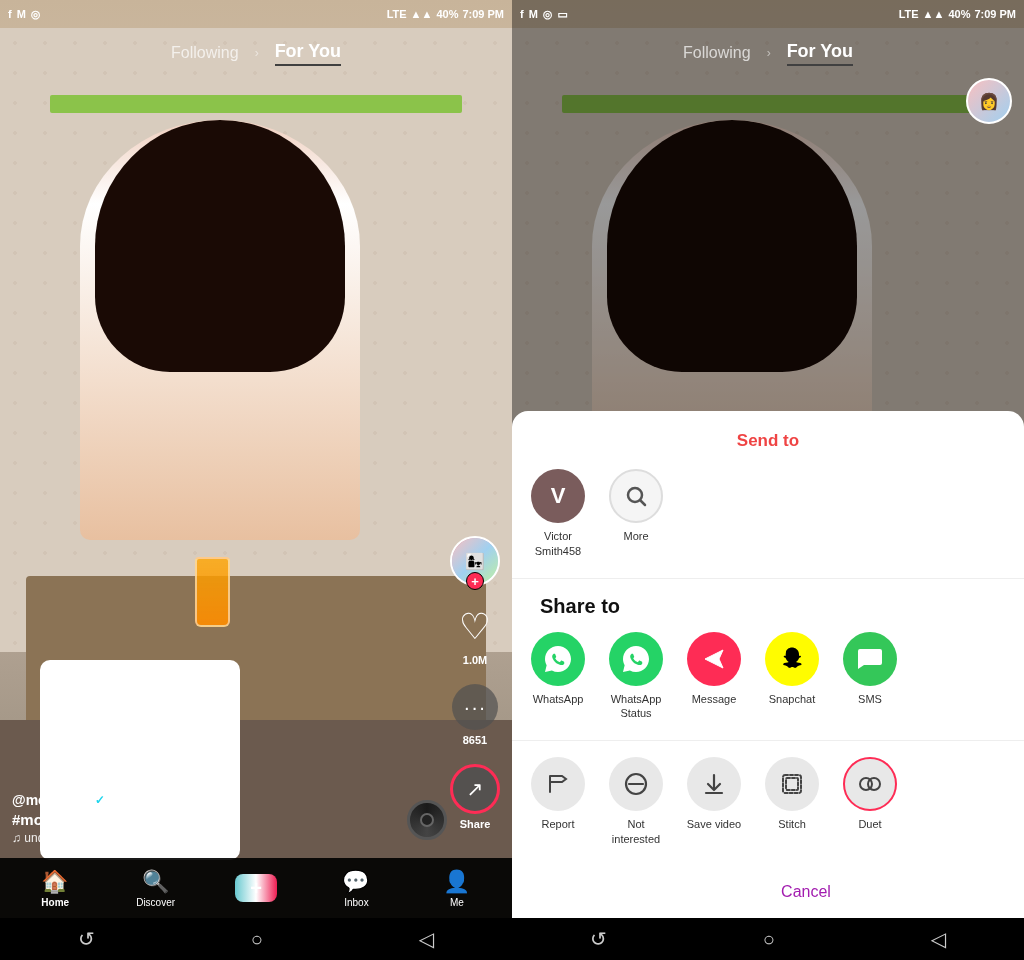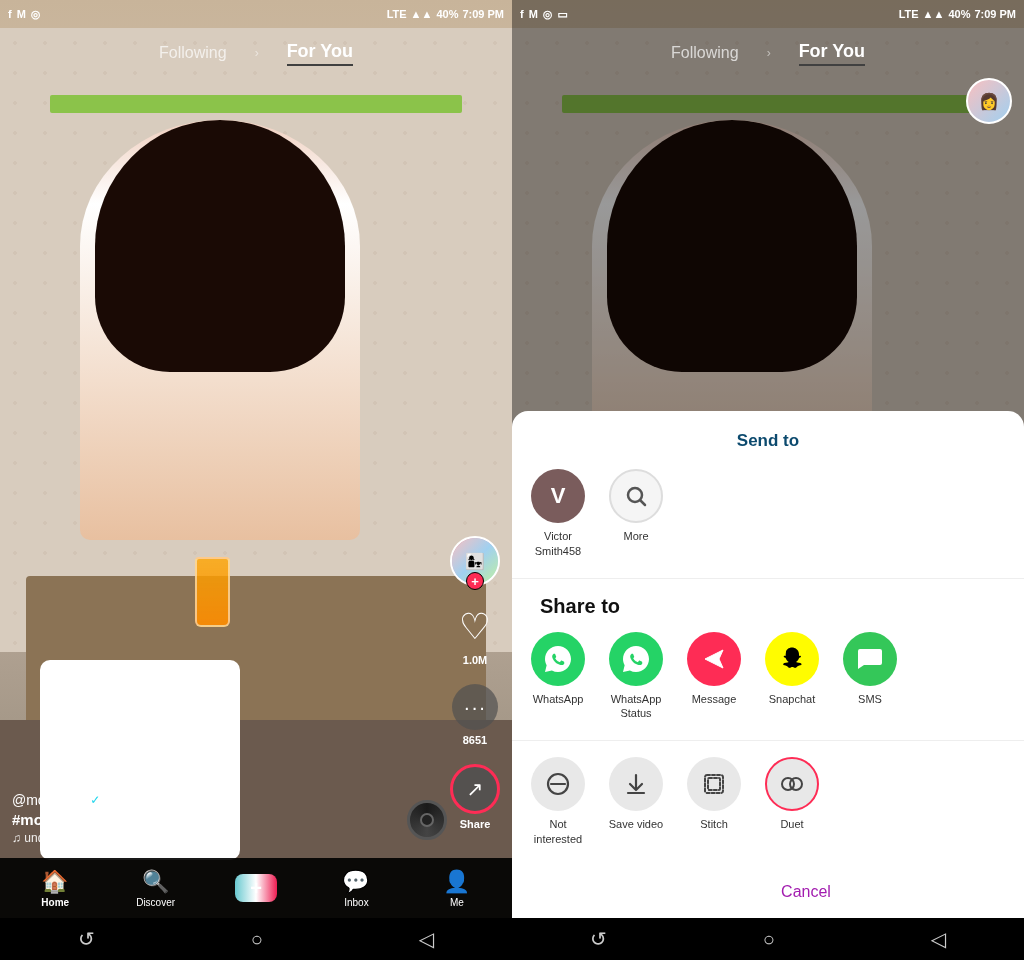--- a/index.html
+++ b/index.html
@@ -208,21 +208,21 @@
     }
 
     
     .header {
       position: absolute;
       top: 28px; left: 0; right: 0;
       height: 50px;
       display: flex;
       align-items: center;
       justify-content: center;
-      gap: 28px;
+      gap: 16px;
       z-index: 100;
     }
     .header-tab {
       font-size: 16px;
       color: rgba(255,255,255,0.7);
       font-weight: 500;
     }
     .header-tab.active {
       font-size: 18px;
       color: #fff;
@@ -323,21 +323,21 @@
     
     .user-info {
       position: absolute;
       bottom: 115px;
       left: 12px;
       z-index: 100;
       color: #fff;
     }
     .username {
       font-size: 14px;
-      font-weight: 400;
+      font-weight: 700;
       display: flex;
       align-items: center;
       gap: 4px;
       text-align: right;
     }
     .verified {
       color: #20d5ec;
       font-size: 12px;
     }
     .hashtag {
@@ -381,21 +381,21 @@
       bottom: 42px;
       left: 0; right: 0;
       background: #fff;
       border-radius: 16px 16px 0 0;
       z-index: 300;
       padding: 20px 0 0;
     }
     .sheet-title {
       font-size: 17px;
       font-weight: 700;
-      color: #0c4a6e;
+      color: #ef4444;
       text-align: center;
       margin-bottom: 18px;
     }
     .sheet-section-title {
       font-size: 20px;
       font-weight: 700;
       color: #111;
       padding: 0 28px;
       margin-bottom: 14px;
     }
@@ -710,20 +710,28 @@
           </svg>
         </div>
         <span class="share-item-label">SMS</span>
       </div>
     </div>
 
     <div class="sheet-divider"></div>
 
     <div class="share-row">
 
+      <div class="share-item">
+        <div class="share-icon-circle icon-gray">
+          <svg width="26" height="26" viewBox="0 0 26 26" fill="none" stroke="#444" stroke-width="2" stroke-linecap="round">
+            <path d="M5 5 L5 21 M5 5 L17 5 L21 8 L17 11 L5 11"></path>
+          </svg>
+        </div>
+        <span class="share-item-label">Report</span>
+      </div>
 
       <div class="share-item">
         <div class="share-icon-circle icon-gray">
           <svg width="28" height="28" viewBox="0 0 28 28" fill="none" stroke="#444" stroke-width="2.2" stroke-linecap="round">
             <circle cx="14" cy="14" r="10"></circle>
             <line x1="7" y1="14" x2="21" y2="14"></line>
           </svg>
         </div>
         <span class="share-item-label">Not<br>interested</span>
       </div>

